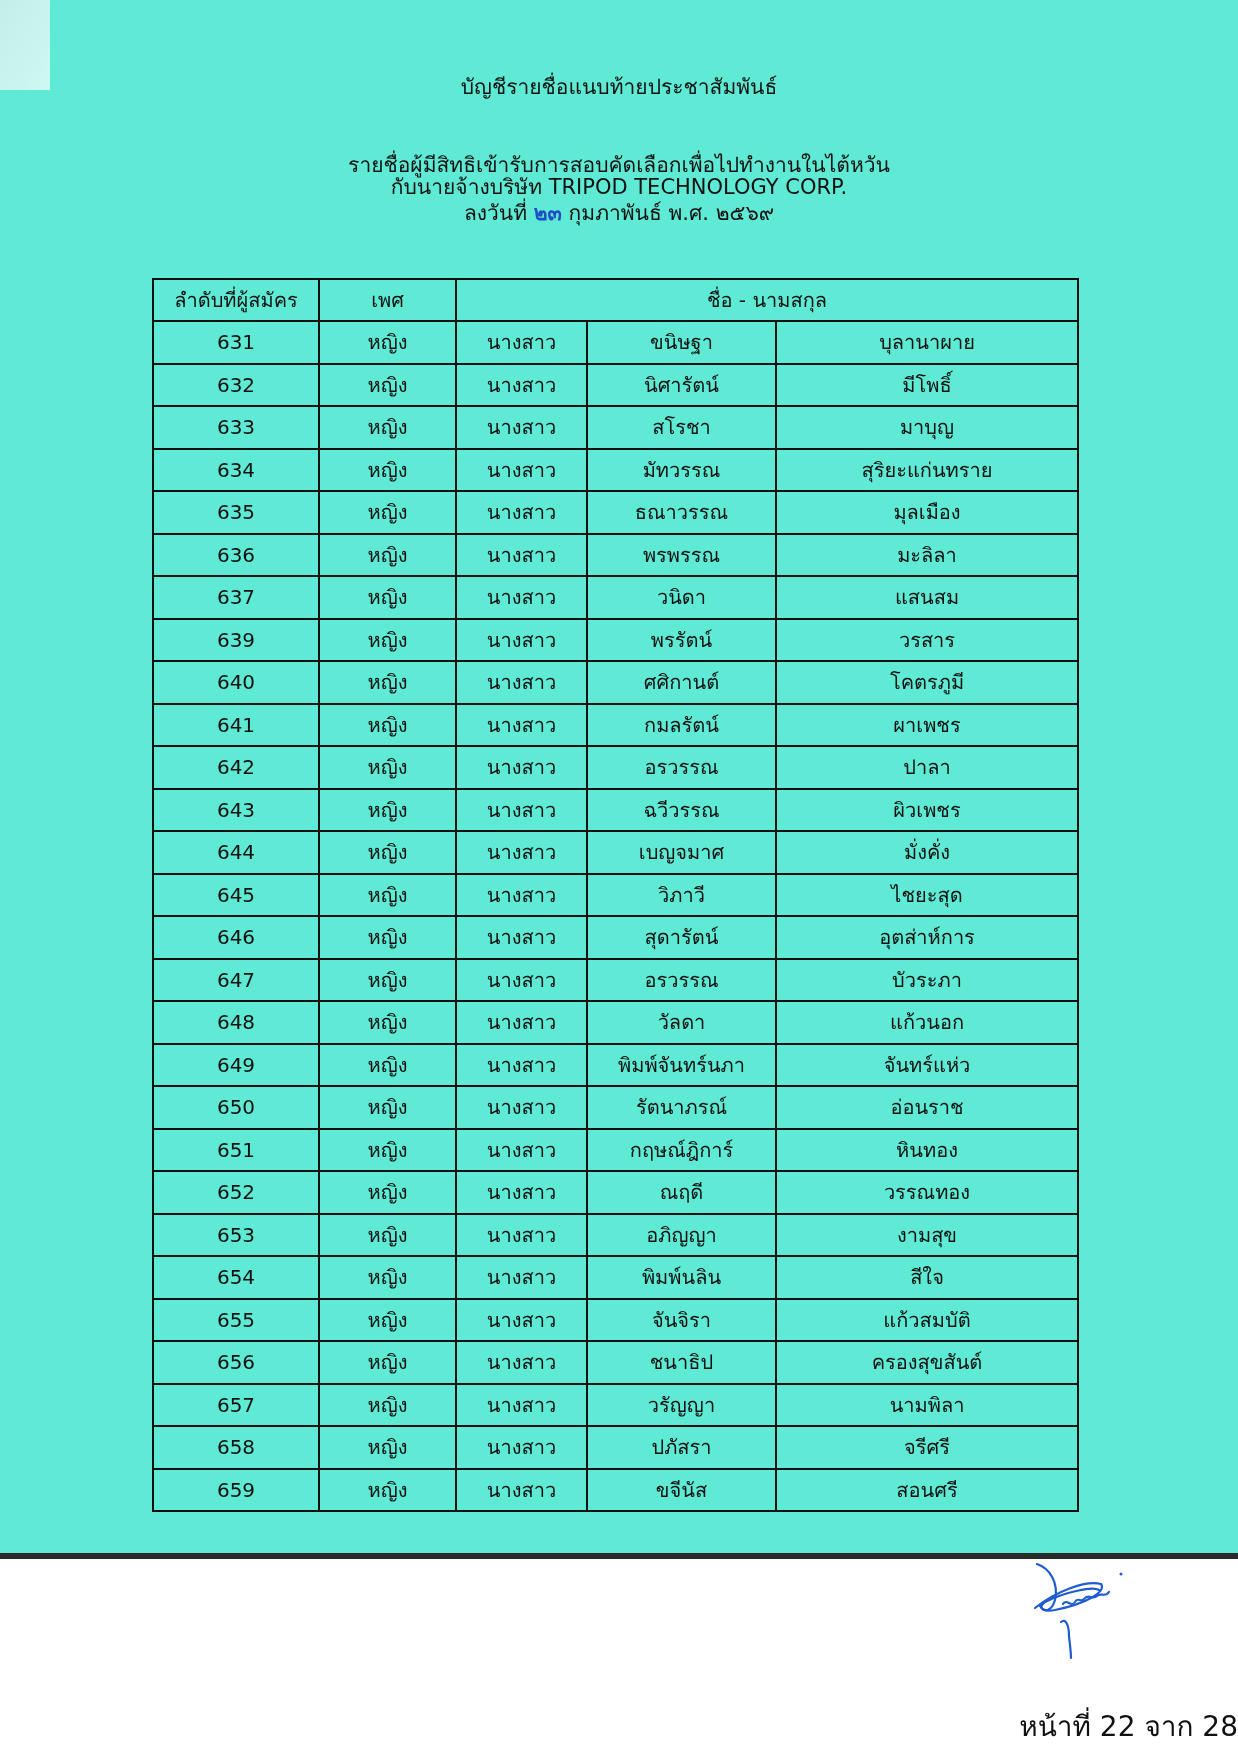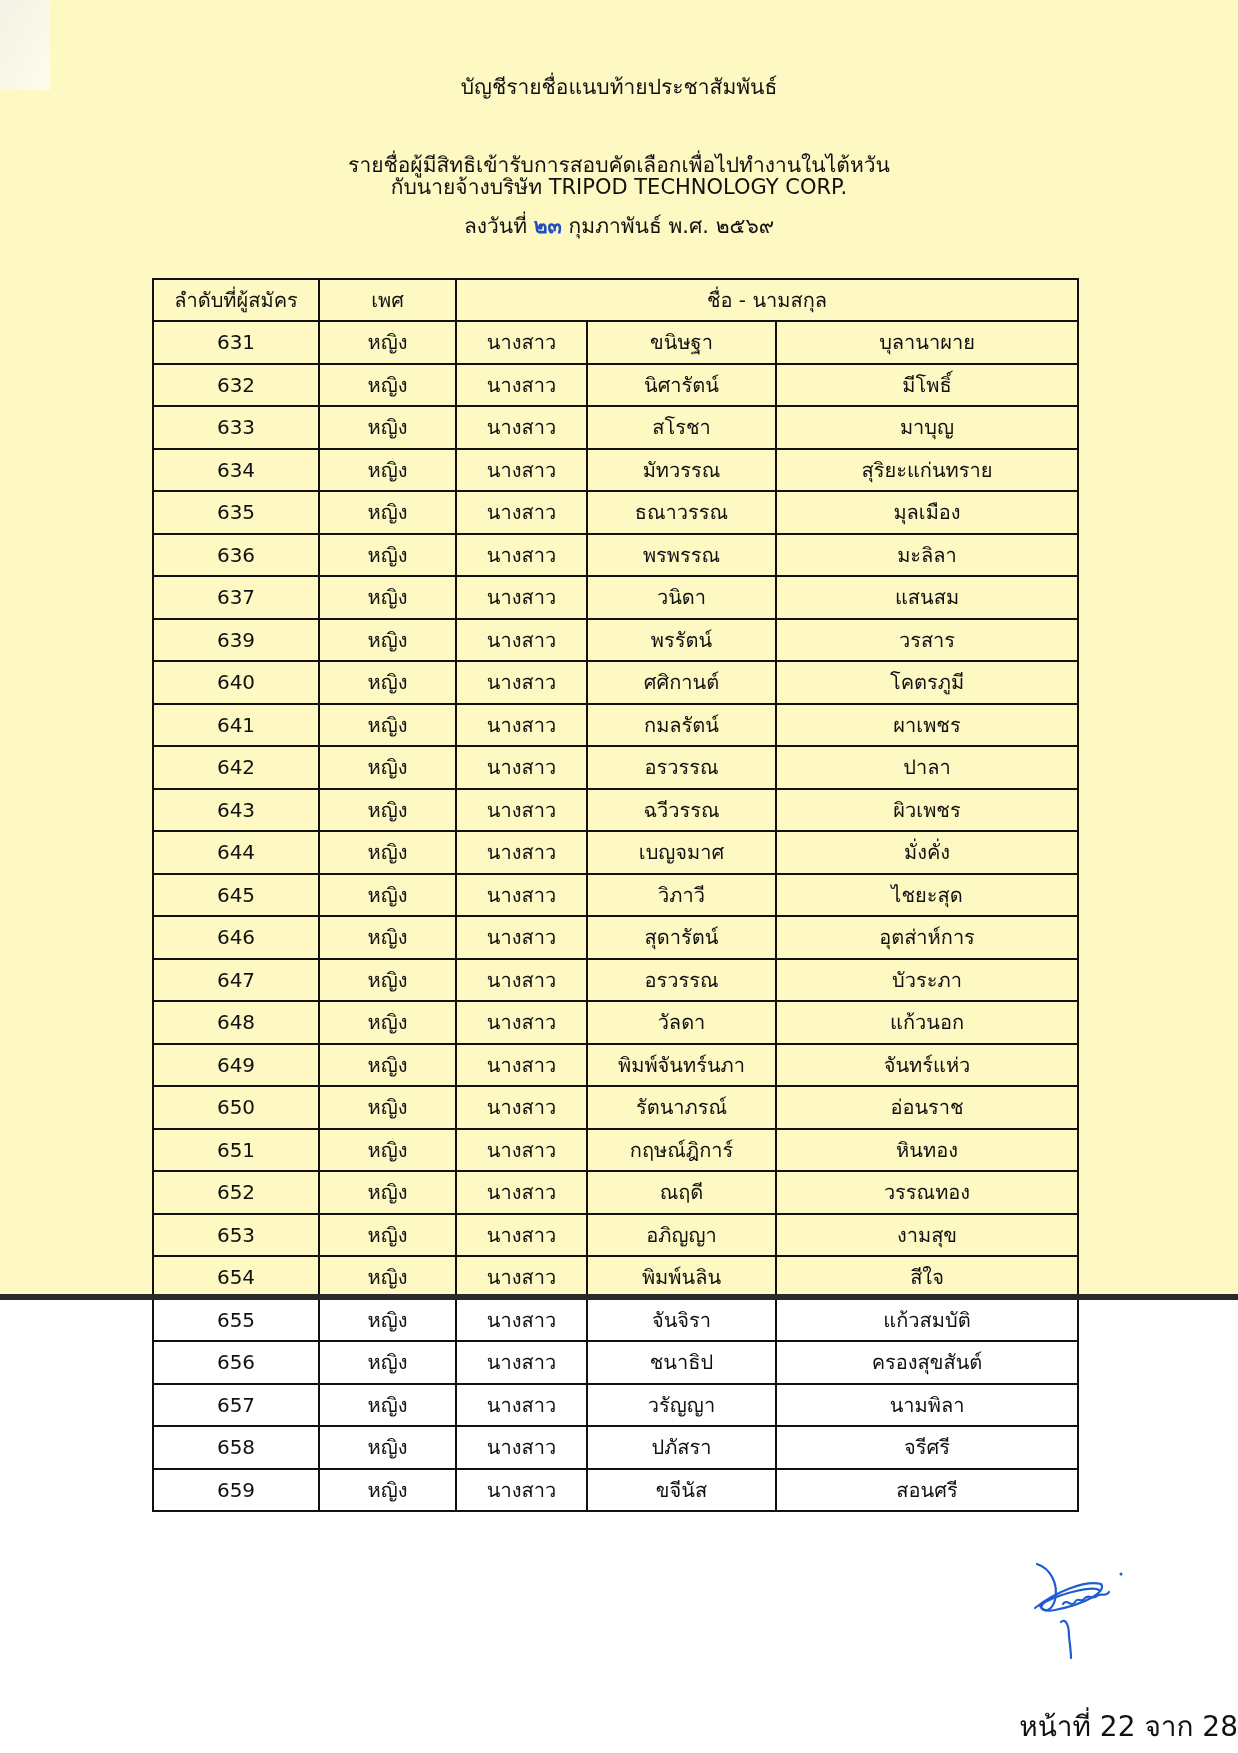--- a/index.html
+++ b/index.html
@@ -1,23 +1,23 @@
 <!DOCTYPE html>
 <html><head>
 <meta charset="utf-8">
 <style>
   html, body { margin: 0; padding: 0; background: #ffffff; }
   body { width: 1238px; height: 1753px; position: relative; overflow: hidden;
          font-family: "DejaVu Sans", sans-serif; color: #111; }
-  .page { position: absolute; left: 0; top: 0; width: 1238px; height: 1300px; background: #fef9c3; }
+  .page { position: absolute; left: 0; top: 0; width: 1238px; height: 1559px; background: #5eead4; }
   .scan-edge { position: absolute; left: 0; top: 0; width: 50px; height: 90px;
                background: linear-gradient(120deg, #eef1f5 0%, #f7f8fa 60%, #ffffff 100%); opacity: .7; }
   .bottom-edge { position: absolute; left: 0; right: 0; bottom: 0; height: 6px; background: #2a2a2a; }
   .heading { position: absolute; left: 0; width: 1238px; text-align: center; font-size: 21px; line-height: 26px; white-space: nowrap; }
-  .h1 { top: 74px; } .h2 { top: 116px; margin-top: 36px; } .h3 { top: 174px; } .h4 { top: 200px; margin-top: 13px; }
+  .h1 { top: 74px; } .h2 { top: 116px; margin-top: 36px; } .h3 { top: 174px; } .h4 { top: 200px; }
   .date-day { color: #1f4fc4; font-weight: bold; }
   table.roster { position: absolute; left: 152px; top: 278px; border-collapse: collapse;
                  table-layout: fixed; width: 925px; font-size: 20px; padding-left: 8px; }
   table.roster td, table.roster th { border: 2px solid #111; text-align: center; padding: 0;
                  font-weight: normal; white-space: nowrap; overflow: hidden; }
   table.roster th { height: 40px; }
   table.roster td { height: 40.5px; }
   col.c1 { width: 166px; } col.c2 { width: 137px; } col.c3 { width: 131px; }
   col.c4 { width: 189px; } col.c5 { width: 302px; }
   .signature { position: absolute; left: 1015px; top: 1552px; width: 110px; height: 110px; }

